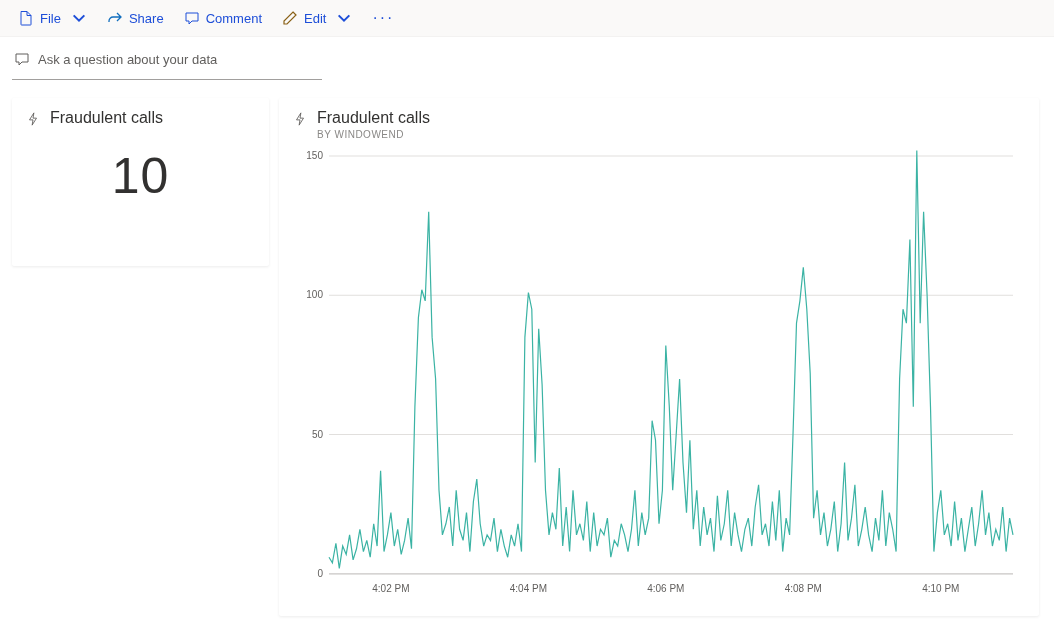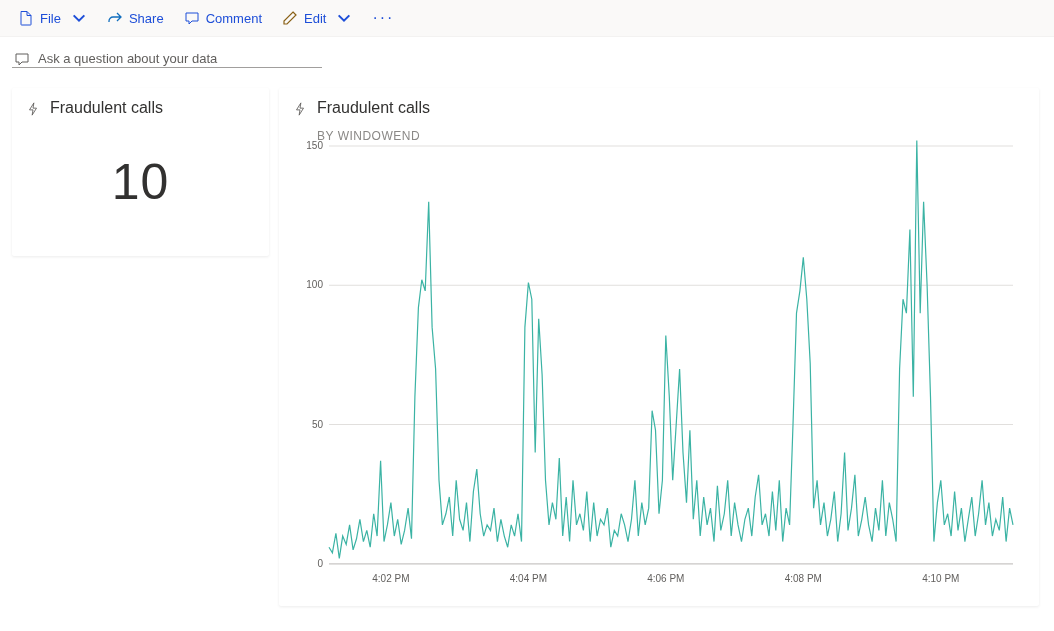--- a/index.html
+++ b/index.html
@@ -32,23 +32,23 @@
     color: #1d4ed8;
     white-space: nowrap;
   }
   .toolbar-item svg { width: 16px; height: 16px; flex-shrink: 0; }
   .chev-down { margin-left: 4px; }
   .qa-row {
     padding: 10px 12px 6px 12px;
   }
   .qa-box {
     display: inline-flex;
-    align-items: flex-start;
+    align-items: center;
     gap: 8px;
-    padding: 4px 4px 0 2px;
+    padding: 4px 4px 12px 2px;
     border-bottom: 1px solid #a19f9d;
     width: 310px;
     color: #605e5c;
     cursor: text;
   }
   .qa-box svg { width: 16px; height: 16px; flex-shrink:0; }
   .dashboard {
     display: flex;
     gap: 10px;
     padding: 12px;
@@ -71,27 +71,27 @@
     padding: 10px 14px 10px 14px;
   }
   .tile-header {
     display: flex;
     align-items: flex-start;
     gap: 10px;
   }
   .tile-header svg { width: 14px; height: 14px; flex-shrink:0; margin-top:4px; color:#605e5c; }
   .tile-titles { display:flex; flex-direction:column; line-height:1.2; }
   .tile-title { font-size: 16px; color: #323130; }
-  .tile-subtitle { font-size: 12px; letter-spacing: 0.5px; color: #8a8886; margin-top:12px; }
+  .tile-subtitle { font-size: 10px; letter-spacing: 0.5px; color: #8a8886; margin-top:2px; }
   .big-number {
     font-size: 50px;
     font-weight: 300;
     color: #323130;
     text-align: center;
-    margin-top: 36px;
+    margin-top: 20px;
     letter-spacing: 1px;
   }
   .chart-body {
     position: absolute;
     left: 20px;
     right: 20px;
     top: 52px;
     bottom: 14px;
   }
   .chart-body svg { width: 100%; height: 100%; display:block; overflow:visible; }

